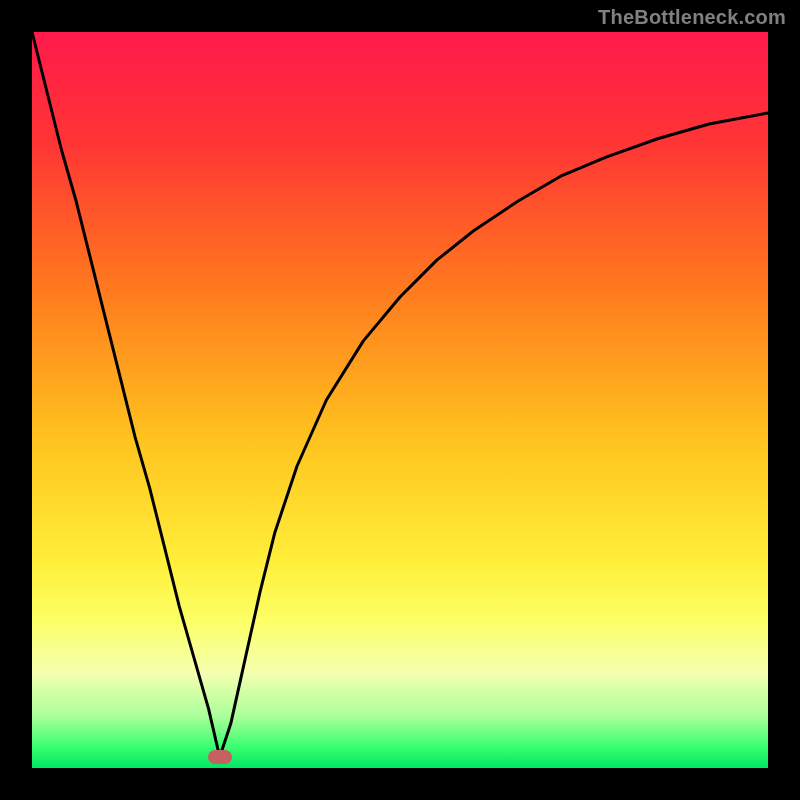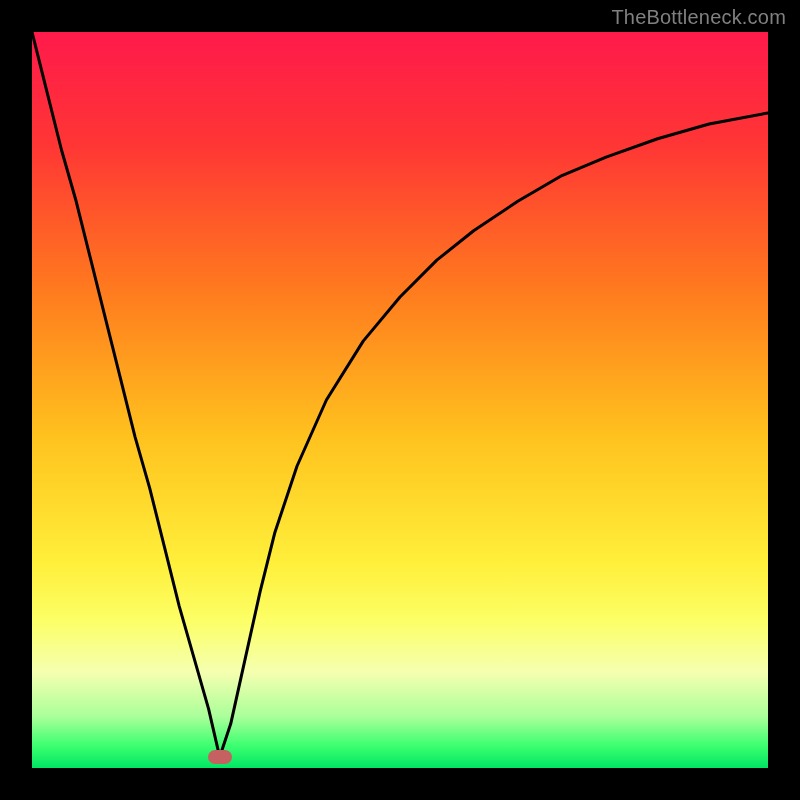--- a/index.html
+++ b/index.html
@@ -25,21 +25,21 @@
     top: 0;
     width: 736px;
     height: 736px;
   }
   .attribution {
     position: absolute;
     top: 6px;
     right: 14px;
     color: #808080;
     font-size: 20px;
-    font-weight: 400;
+    font-weight: 700;
     letter-spacing: 0.2px;
   }
   .marker {
     position: absolute;
     width: 24px;
     height: 14px;
     background: #c56160;
     border-radius: 7px;
     transform: translate(-50%, -50%);
   }

